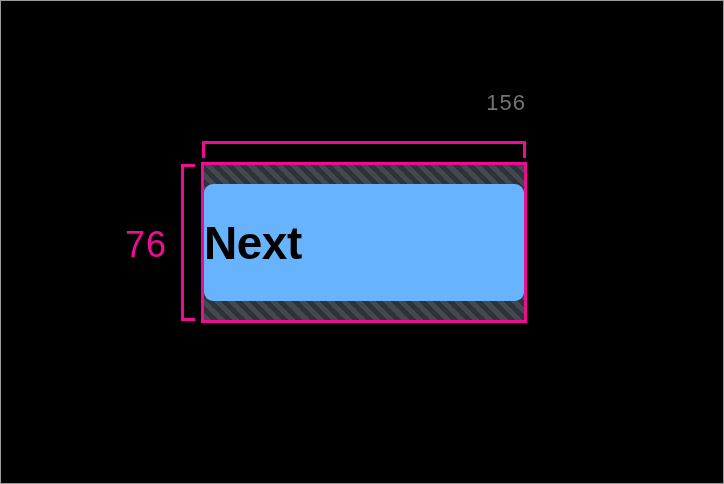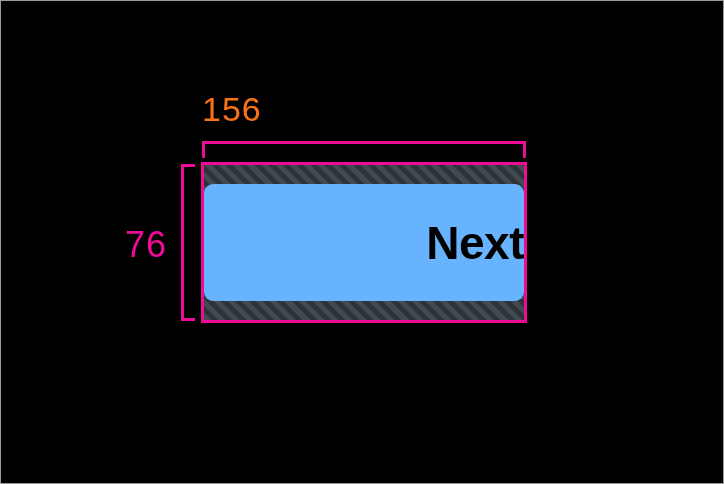--- a/index.html
+++ b/index.html
@@ -49,21 +49,21 @@
   .content-box {
     position: absolute;
     left: 0px;
     top: 19px;
     right: 0px;
     bottom: 19px;
     background: #68b3fd;
     border-radius: 9px;
     display: flex;
     align-items: center;
-    justify-content: flex-end;
+    justify-content: flex-start;
   }
   .content-label {
     font-family: "Liberation Sans", sans-serif;
     font-size: 46px;
     font-weight: bold;
     color: #000000;
     letter-spacing: -0.5px;
     line-height: 1;
   }
 
@@ -76,24 +76,24 @@
     height: 17px;
     box-sizing: border-box;
     border: 3px solid #ee0b96;
     border-bottom: none;
   }
   .width-value {
     position: absolute;
     left: 201px;
     top: 90px;
     width: 324px;
-    text-align: left;
+    text-align: right;
     font-family: "Liberation Sans", sans-serif;
-    font-size: 34px;
-    color: #f97316;
+    font-size: 22px;
+    color: #737373;
     line-height: 1.1;
     letter-spacing: 1px;
   }
 
   
   .height-bracket {
     position: absolute;
     left: 180px;
     top: 163px;
     width: 14px;

